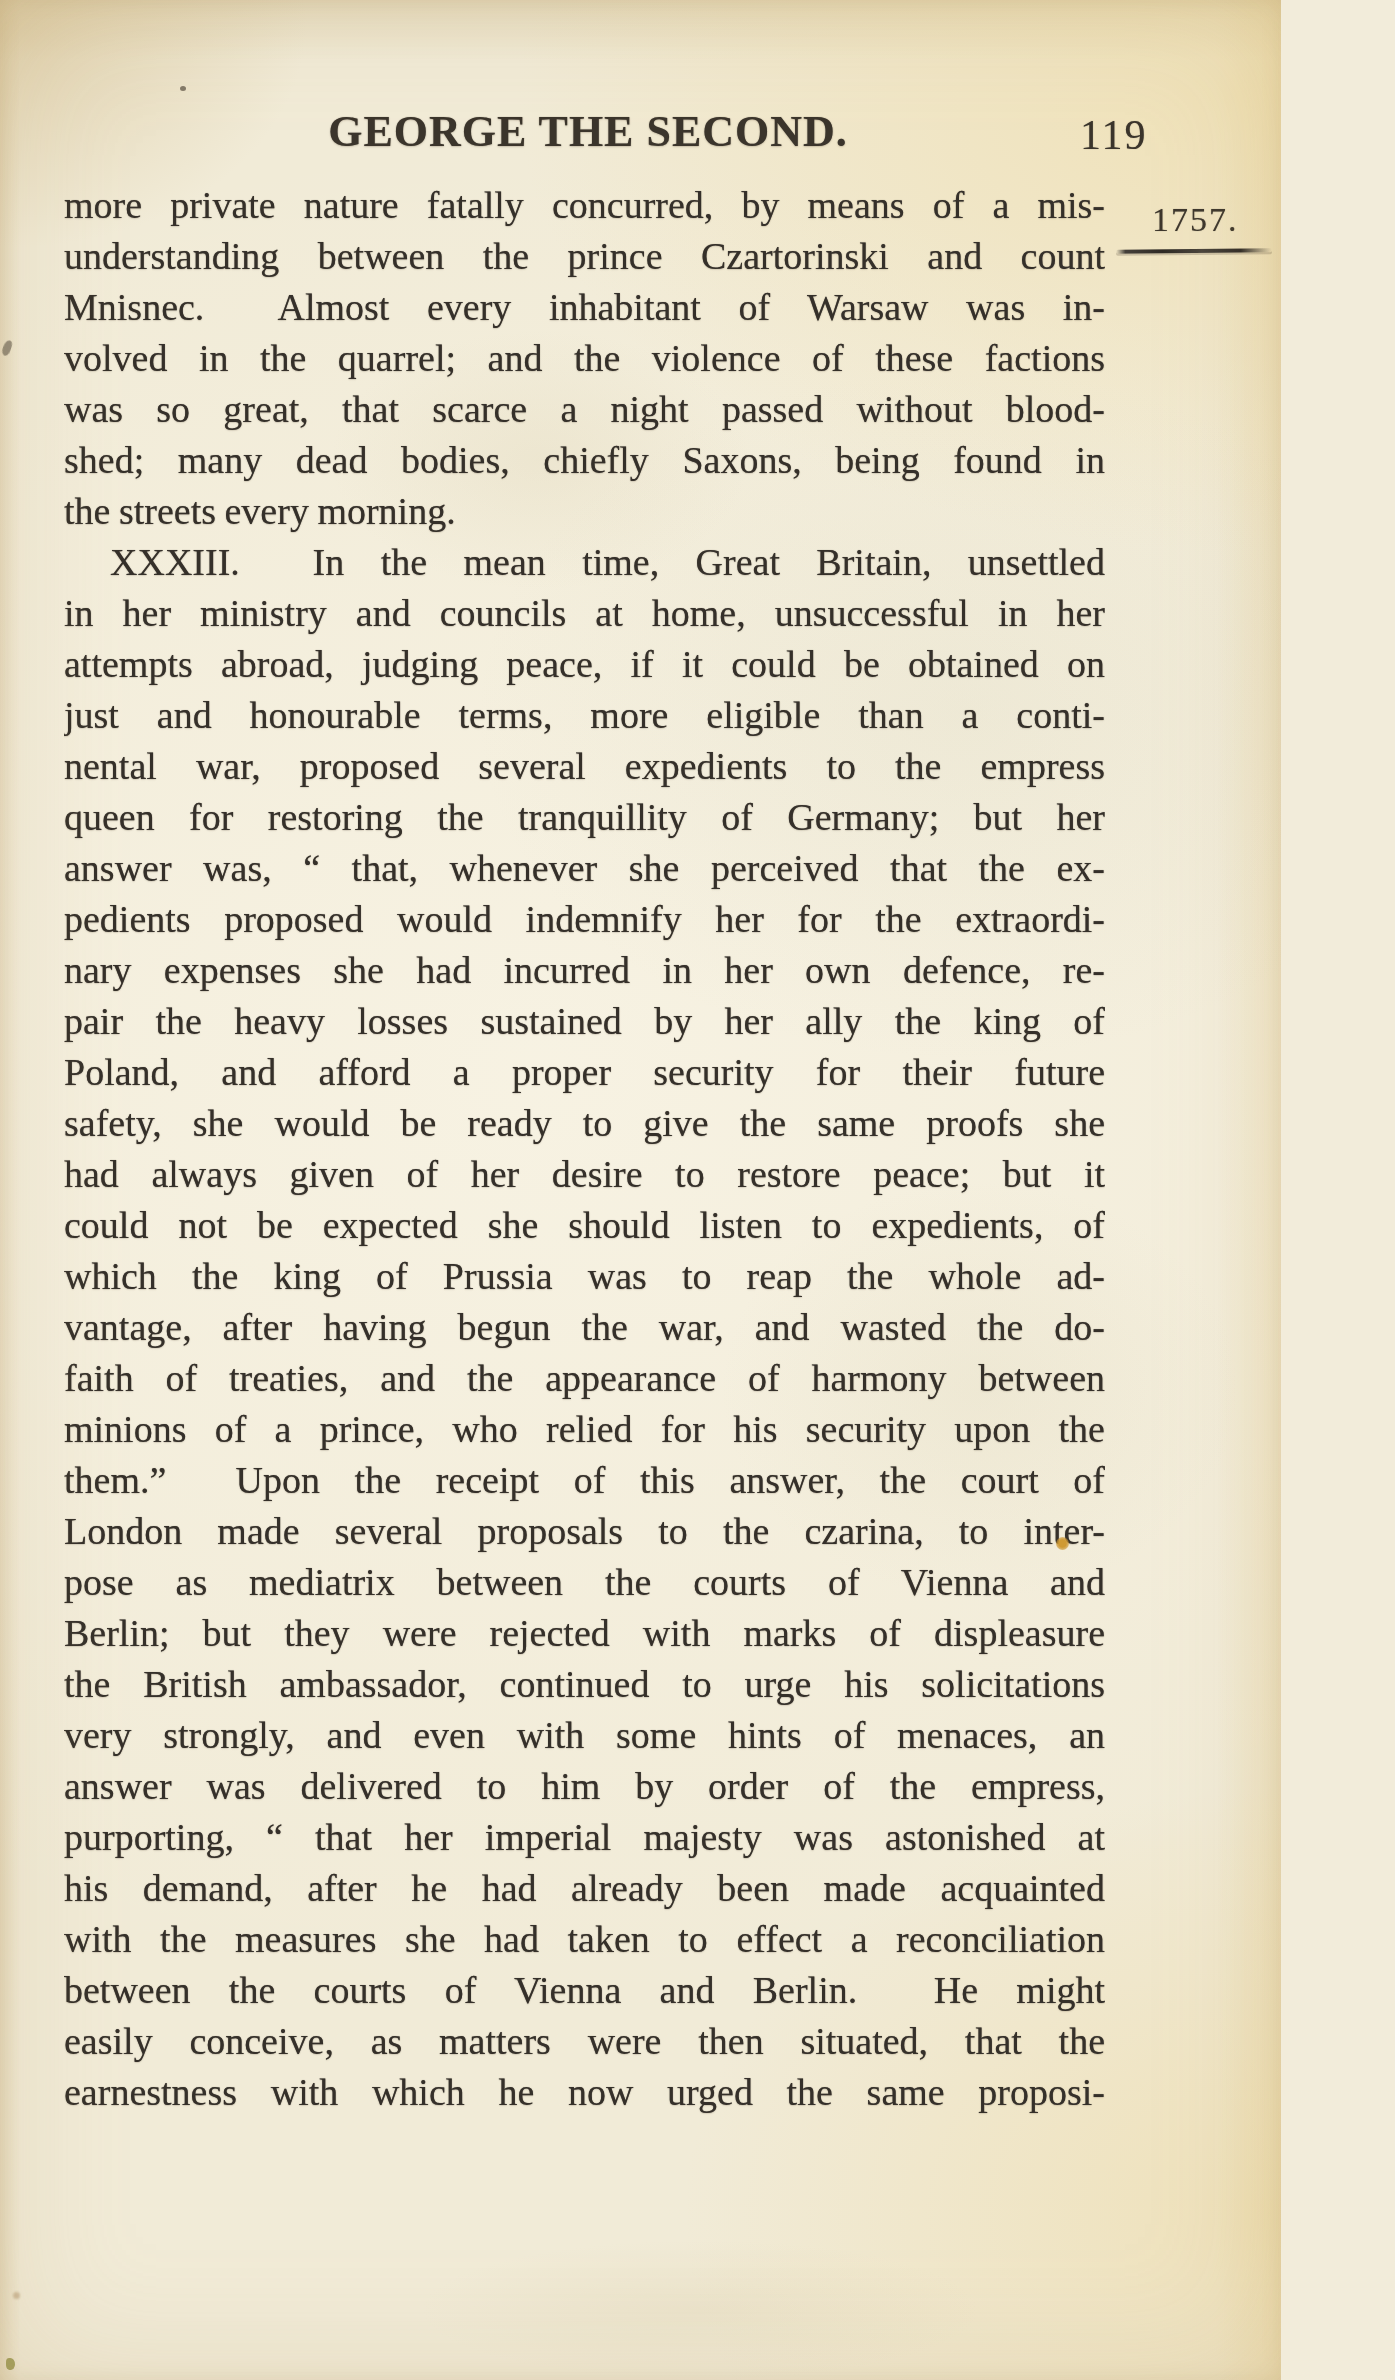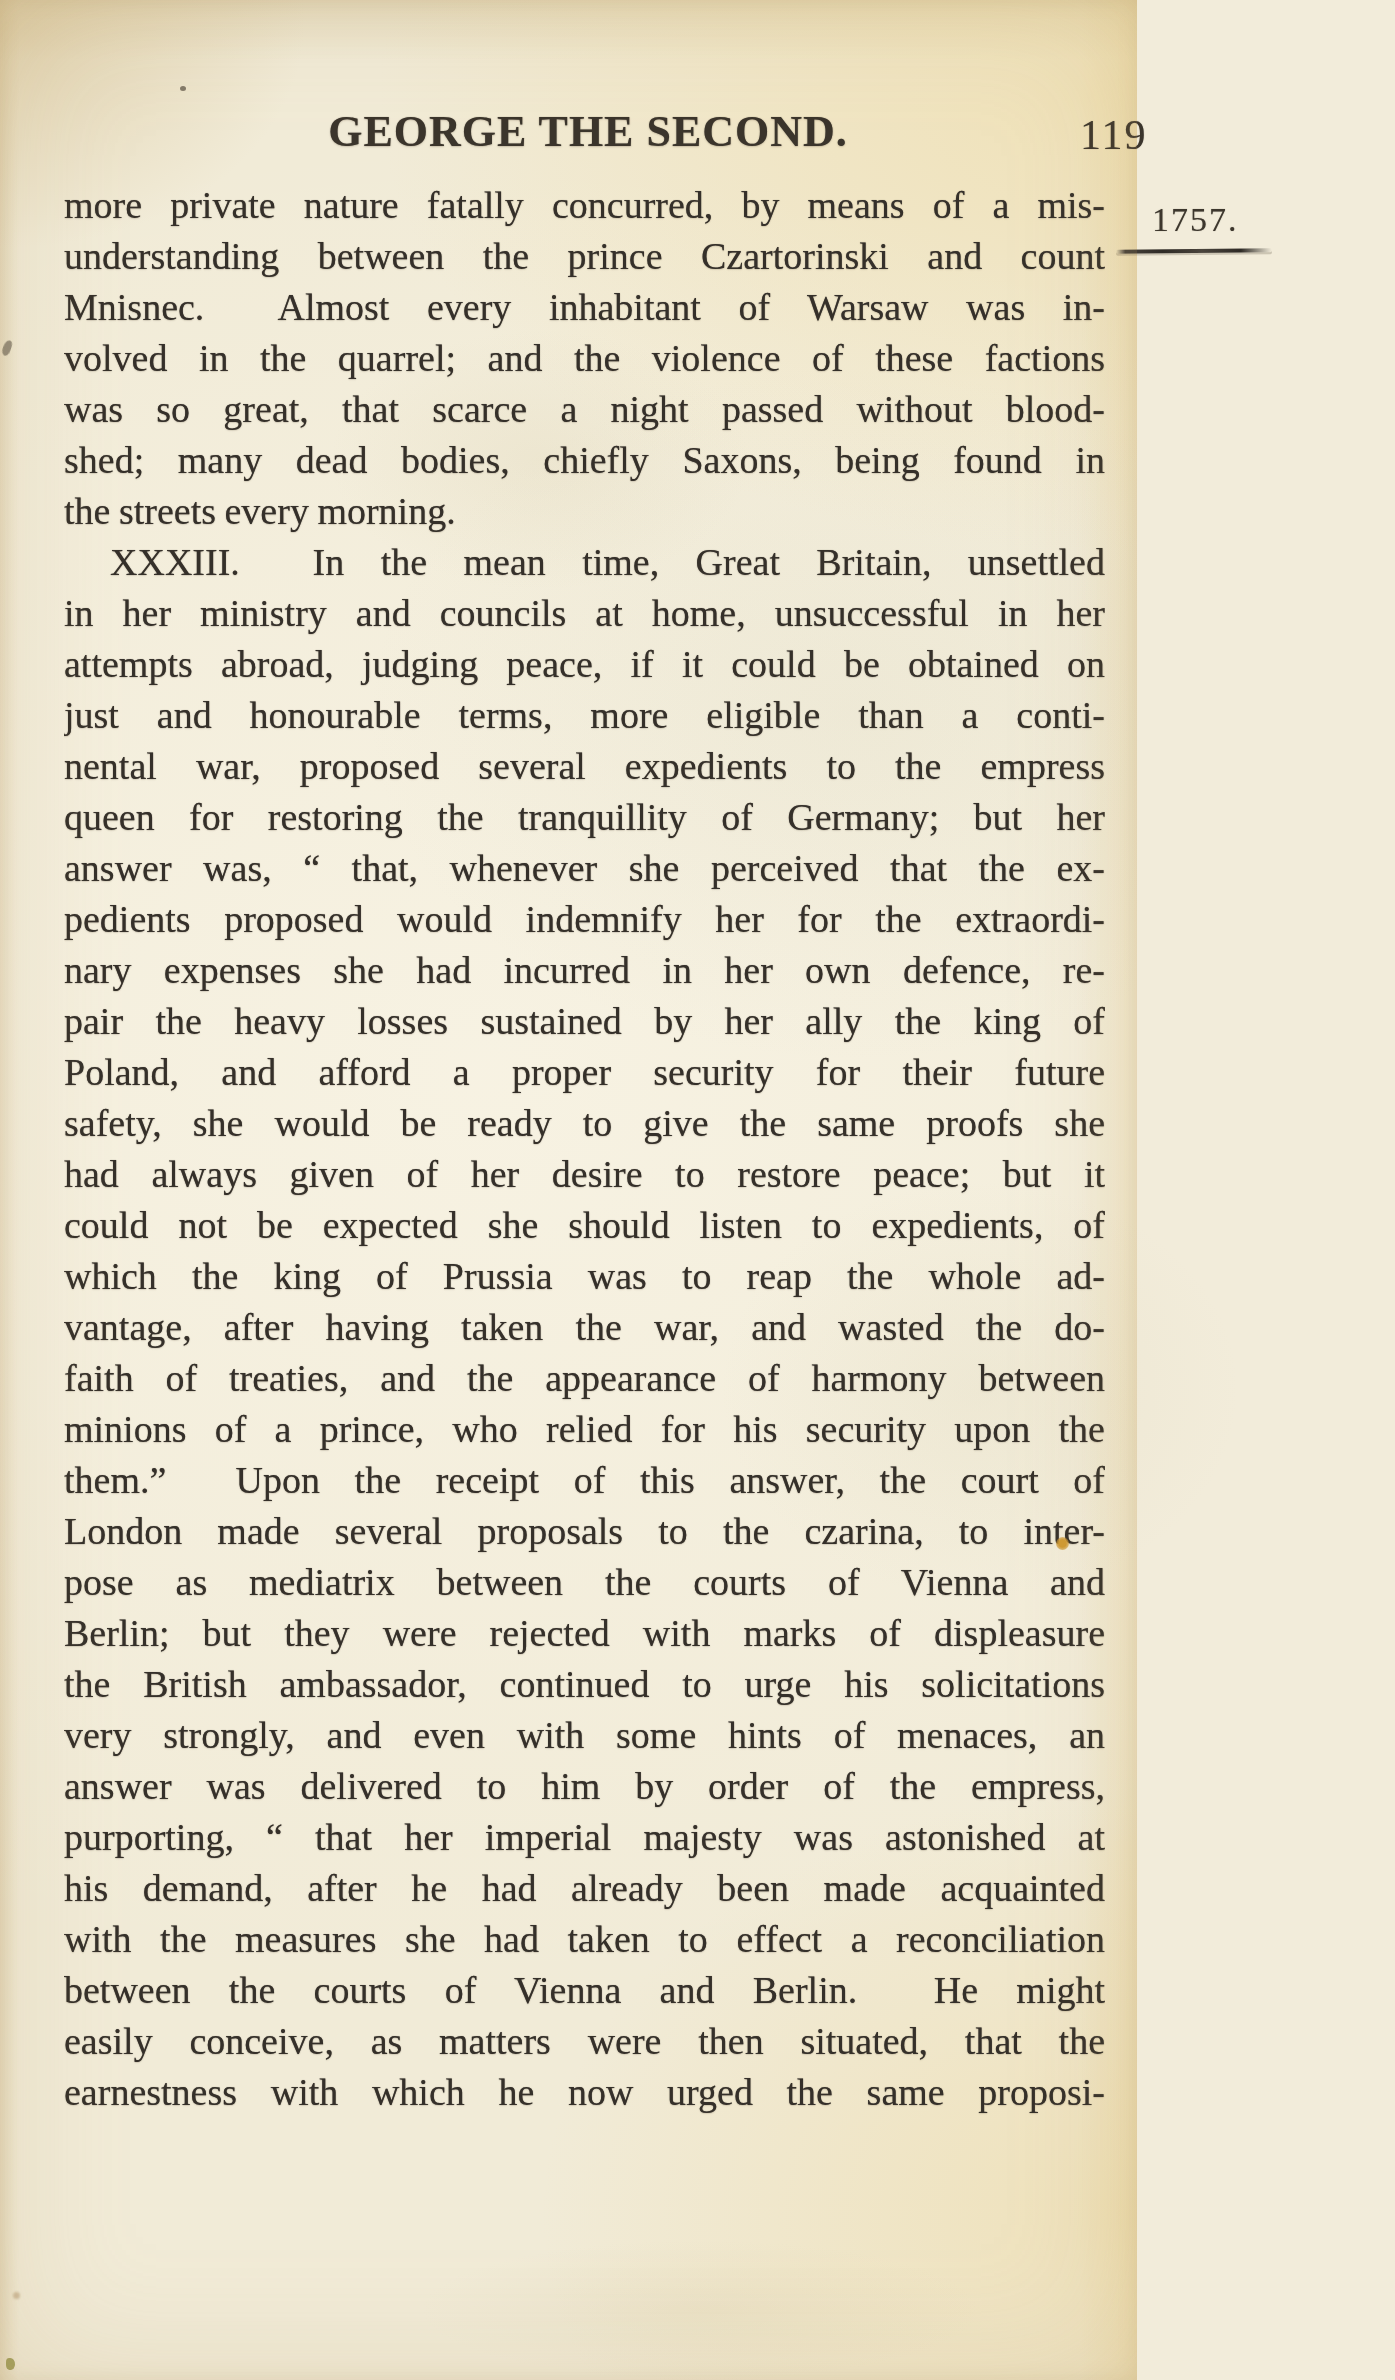--- a/index.html
+++ b/index.html
@@ -2,21 +2,21 @@
 <html><head>
 <meta charset="utf-8">
 <style>
   html,body{margin:0;padding:0;}
   body{
     width:1395px;height:2380px;overflow:hidden;
     font-family:"Liberation Serif","DejaVu Serif",serif;
     background:#f2ecda;
   }
   .page{
-    position:relative;width:1137px;height:2380px;
+    position:relative;width:1281px;height:2380px;
     background:
       radial-gradient(1100px 700px at 96% 4%,  rgba(238,216,154,0.50), transparent 65%),
       radial-gradient(900px 650px  at 99% 93%, rgba(235,211,146,0.42), transparent 65%),
       radial-gradient(420px 320px  at 1% 1%,   rgba(213,192,146,0.55), transparent 70%),
       radial-gradient(700px 500px  at 75% 30%, rgba(186,184,152,0.10), transparent 70%),
       radial-gradient(1400px 1100px at 42% 45%,rgba(252,248,236,0.55), transparent 85%),
       linear-gradient(180deg, rgba(203,182,134,0.30) 0, transparent 2.5%),
       linear-gradient(90deg,  rgba(219,201,162,0.38) 0, transparent 1.6%),
       linear-gradient(270deg, rgba(233,210,148,0.32) 0, transparent 5%),
       #f1ebd7;
@@ -108,21 +108,21 @@
         <div class="line">queen for restoring the tranquillity of Germany; but her</div>
         <div class="line">answer was, “ that, whenever she perceived that the ex-</div>
         <div class="line">pedients proposed would indemnify her for the extraordi-</div>
         <div class="line">nary expenses she had incurred in her own defence, re-</div>
         <div class="line">pair the heavy losses sustained by her ally the king of</div>
         <div class="line">Poland, and afford a proper security for their future</div>
         <div class="line">safety, she would be ready to give the same proofs she</div>
         <div class="line">had always given of her desire to restore peace; but it</div>
         <div class="line">could not be expected she should listen to expedients, of</div>
         <div class="line">which the king of Prussia was to reap the whole ad-</div>
-        <div class="line">vantage, after having taken the war, and wasted the do-</div>
+        <div class="line">vantage, after having begun the war, and wasted the do-</div>
         <div class="line">faith of treaties, and the appearance of harmony between</div>
         <div class="line">minions of a prince, who relied for his security upon the</div>
         <div class="line">them.”&nbsp; Upon the receipt of this answer, the court of</div>
         <div class="line">London made several proposals to the czarina, to inter-</div>
         <div class="line">pose as mediatrix between the courts of Vienna and</div>
         <div class="line">Berlin; but they were rejected with marks of displeasure</div>
         <div class="line">the British ambassador, continued to urge his solicitations</div>
         <div class="line">very strongly, and even with some hints of menaces, an</div>
         <div class="line">answer was delivered to him by order of the empress,</div>
         <div class="line">purporting, “ that her imperial majesty was astonished at</div>

